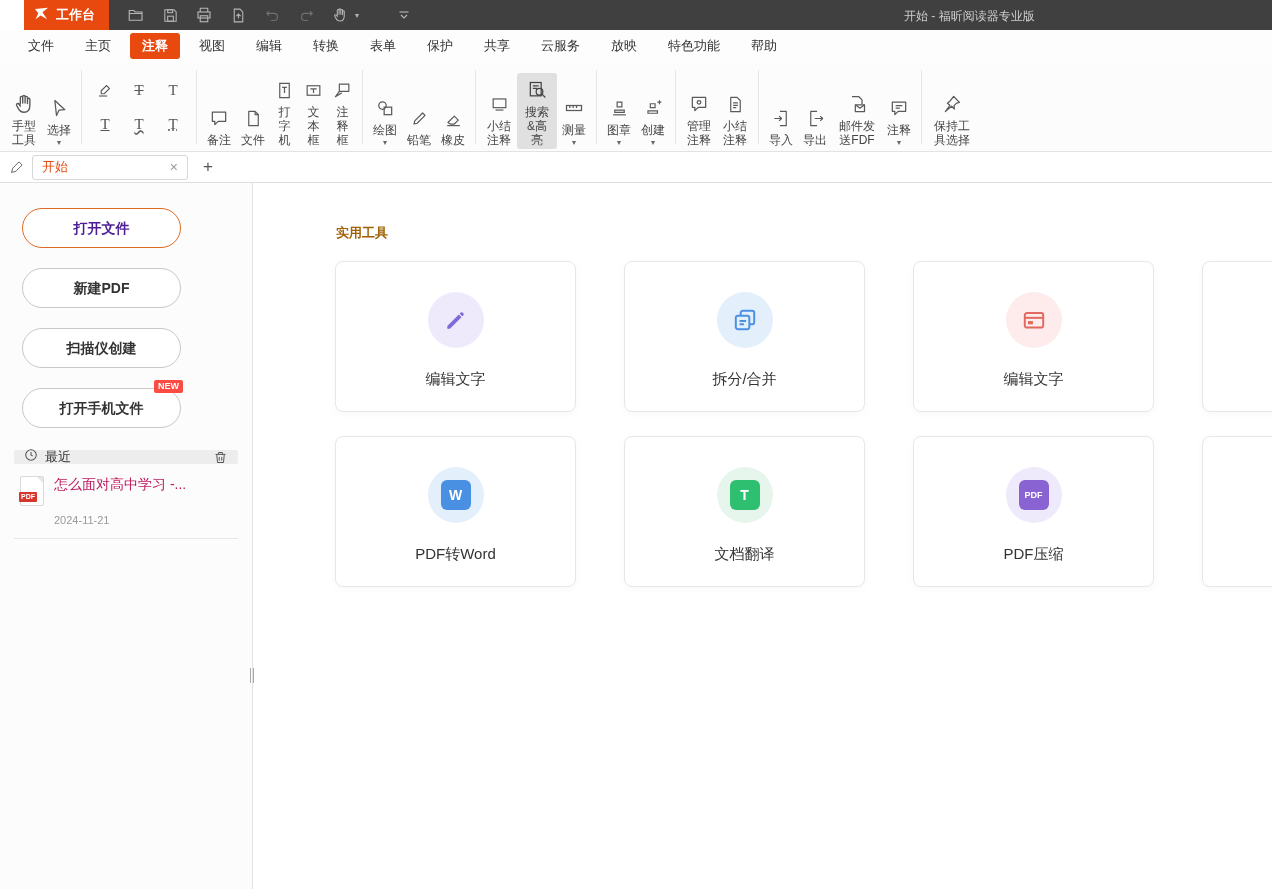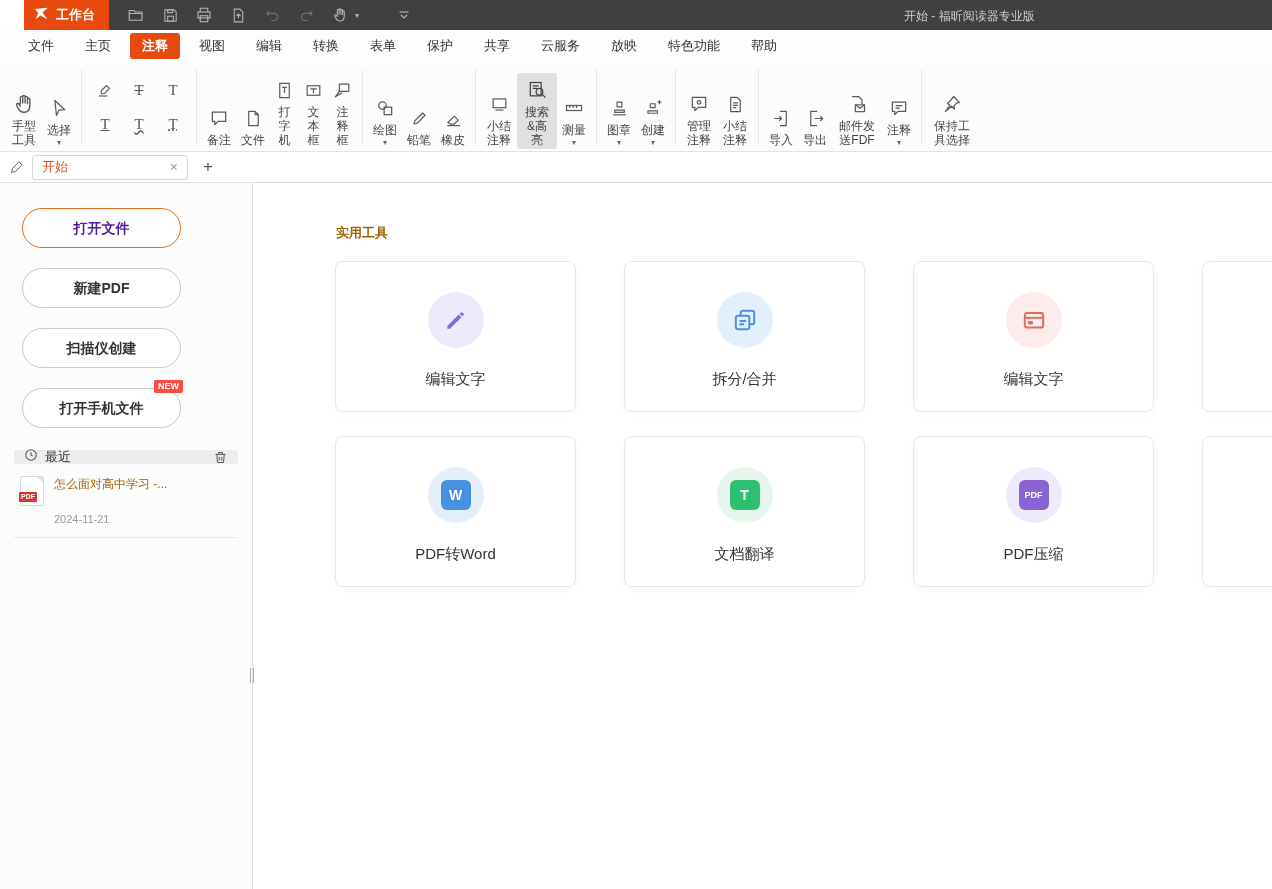--- a/index.html
+++ b/index.html
@@ -75,21 +75,21 @@
   .recent-title { font-size:13px; color:#333; margin-left:7px; }
   .recent-trash { margin-left:auto; display:flex; cursor:default; }
   .recent-item { display:flex; margin:0 14px; padding:12px 6px 12px 6px; border-bottom:1px solid #e8e8e8; }
   .pdf-file-icon { width:24px; height:30px; border:1px solid #d8d8d8; background:#fff; border-radius:2px;
     position:relative; flex-shrink:0; }
   .pdf-file-icon .pdf-tag { position:absolute; left:-2px; bottom:3px; background:#d6362c; color:#fff;
     font-size:7px; font-weight:bold; line-height:10px; padding:0 2px; border-radius:1px; }
   .pdf-file-icon .fold { position:absolute; right:0; top:0; width:0; height:0;
     border-left:6px solid transparent; border-top:6px solid #e6e6e6; }
   .recent-info { margin-left:10px; overflow:hidden; }
-  .recent-name { font-size:12px; color:#a16207; white-space:nowrap; }
+  .recent-name { font-size:14px; color:#be185d; white-space:nowrap; }
   .recent-date { font-size:11px; color:#9a9a9a; margin-top:20px; }
   .divider-handle { position:absolute; top:668px; left:250px; width:8px; height:15px;
     display:flex; gap:2px; cursor:col-resize; }
   .divider-handle i { width:1px; height:100%; background:#a9a9a9; }
 
   
   .main { position:absolute; top:183px; left:254px; width:1018px; height:706px; background:#fff;
     overflow:hidden; }
   .section-title { position:absolute; left:82px; top:41px; font-size:13px; font-weight:bold; color:#a16207; }
   .cards { position:absolute; left:81px; top:78px; display:grid;

